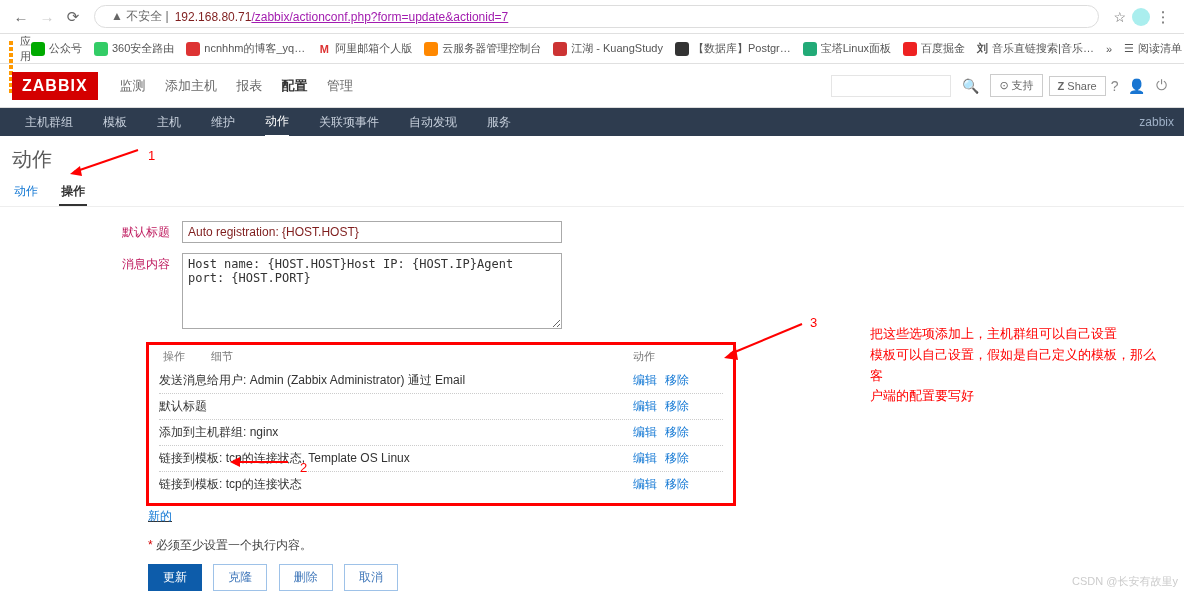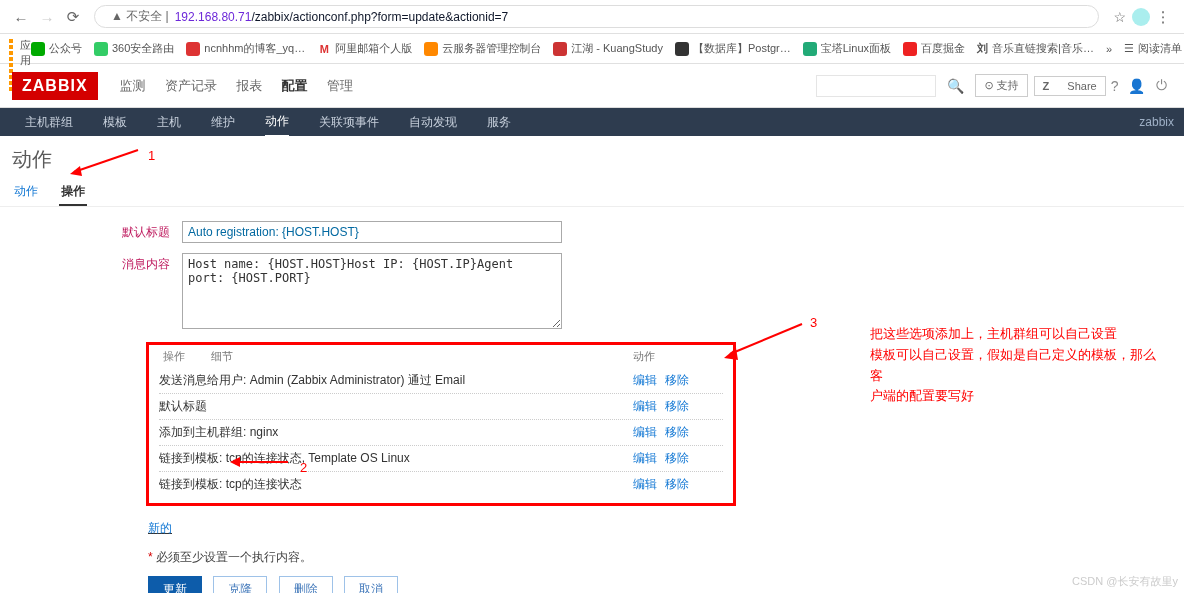--- a/index.html
+++ b/index.html
@@ -2,26 +2,26 @@
 <html><head>
 <meta charset="utf-8">
 <style>
   * { box-sizing: border-box; }
   body { margin:0; font-family: Arial, "Microsoft YaHei", sans-serif; font-size:12px; color:#333; background:#fff; }
   
   .browser-top { display:flex; align-items:center; padding:4px 8px; border-bottom:1px solid #e0e0e0; height:34px; }
   .nav-icon { width:20px; text-align:center; color:#666; font-size:15px; margin:0 3px; }
   .url-bar { flex:1; display:flex; align-items:center; border:1px solid #ddd; border-radius:14px; padding:2px 10px; margin:0 8px; font-size:12px; color:#555; }
   .url-bar .unsafe { color:#666; margin:0 6px; }
-  .url-bar .host { color:#6d28d9; }
-  .url-bar .path { color:#0f172a; }
+  .url-bar .host { color:#7f1d1d; }
+  .url-bar .path { color:#a21caf;text-decoration:underline; }
   .right-chrome { display:flex; align-items:center; }
   .star-icon { color:#666; margin:0 6px; font-size:14px; }
   .avatar { width:18px; height:18px; border-radius:50%; background:#aee; }
-  .bookmarks { display:flex; padding:4px 8px; border-bottom:1px solid #e0e0e0; height:30px; color:#555; font-size:11px; }
+  .bookmarks { display:flex; align-items:center; padding:4px 8px; border-bottom:1px solid #e0e0e0; height:30px; color:#555; font-size:11px; }
   .bm-item { display:flex; align-items:center; margin-right:12px; white-space:nowrap; }
   .bm-icon { width:14px; height:14px; border-radius:3px; margin-right:4px; display:inline-block; }
   .bm-grid { display:flex; flex-wrap:wrap; width:18px; height:18px; margin-right:6px; }
   .bm-grid span { width:4px; height:4px; background:#f90; margin:1px; }
   
   .zbx-header { display:flex; align-items:center; justify-content:space-between; padding:4px 12px; border-bottom:1px solid #ddd; height:44px; }
   .zbx-left { display:flex; align-items:center; }
   .zbx-logo { background:#d40000; color:#fff; font-weight:bold; padding:5px 10px; font-size:16px; letter-spacing:1px; margin-right:14px; }
   .zbx-menu a { color:#6a6a6a; text-decoration:none; margin:12px 8px; font-size:13px; }
   .zbx-menu a.active { color:#333; font-weight:bold; }
@@ -36,35 +36,35 @@
   .zbx-subnav .trail { margin-left:auto; color:#9fb0c6; }
   
   .page-title { font-size:20px; color:#5a5a5a; padding:10px 12px 6px 12px; }
   .tabs { padding:0 12px; border-bottom:1px solid #eee; }
   .tab { display:inline-block; padding:4px 2px 4px; margin-right:16px; color:#1378d4; cursor:pointer; }
   .tab.active { color:#333; border-bottom:2px solid #333; font-weight:bold; }
   .form-area { padding:14px 12px 20px 12px; }
   .row { display:flex; margin-bottom:10px; }
   .lbl { width:170px; text-align:right; padding-right:12px; color:#be185d; padding-top:3px; }
   .ctrl { }
-  .txtinput { width:380px; padding:3px 5px; border:1px solid #aaa; font-size:12px; color:#0369a1; }
+  .txtinput { width:380px; padding:3px 5px; border:1px solid #aaa; font-size:12px; color:#7f1d1d; }
   .txtarea { width:380px; height:76px; padding:3px 5px; border:1px solid #aaa; font-size:12px; color:#333; resize:both; }
   
   .red-box { border:3px solid #ff0000; padding:4px 10px 6px 10px; width:590px; margin-left:134px; }
   .ops-head { display:flex; color:#777; font-size:11px; margin-bottom:4px; }
   .ops-head .lblcell { flex:0 0 52px; text-align:left; padding-left:4px; }
   .ops-head .detcell { flex:1; }
   .ops-head .actcell { flex:0 0 90px; }
   .oprow { display:flex; align-items:center; border-top:1px dotted #ccc; padding:4px 0; }
   .oprow.first { border-top:none; }
   .oprow .det { flex:1; color:#333; }
   .oprow .det2 { color:#555; margin-top:2px; }
   .oprow .act { flex:0 0 90px; }
   a.link { color:#1378d4; text-decoration:none; margin-right:8px; }
-  .newlink { margin-left:136px; margin-top:14px;text-decoration:underline; }
+  .newlink { margin-left:136px; margin-top:2px;text-decoration:underline; }
   .reqtext { margin-left:136px; margin-top:12px; color:#444; }
   .red-ast { color:#d40000; }
   .btns { margin-left:136px; margin-top:10px; }
   .btn-primary { background:#0d5caa; color:#fff; border:1px solid #0d5caa; padding:4px 14px; margin-right:8px; cursor:pointer; font-size:12px; }
   .btn { background:#fff; color:#4178ba; border:1px solid #9ec2e8; padding:4px 14px; margin-right:8px; cursor:pointer; font-size:12px; }
   
   .anno { position:absolute; color:#ff0000; font-size:13px; }
   .arrow { position:absolute; pointer-events:none; }
   .red-note { position:absolute; color:#ff0000; font-size:13px; line-height:1.6; }
   .watermark { position:absolute; right:6px; bottom:4px; color:#ccc; font-size:11px; }
@@ -150,33 +150,33 @@
         <span style="margin-right:4px">☰</span>
         <span>阅读清单</span>
       </span>
   </div>
 
   <div class="zbx-header">
     <div class="zbx-left">
       <span class="zbx-logo">ZABBIX</span>
       <span class="zbx-menu">
         <a>监测</a>
-        <a>资产记录</a>
+        <a>添加主机</a>
         <a>报表</a>
         <a class="active">配置</a>
         <a>管理</a>
       </span>
     </div>
     <div class="zbx-right">
       <input class="zbx-search" style="opacity: 0.5;">
       <span class="zbx-icon">🔍</span>
       <a class="zbx-side">⊙ <span style="margin-left:3px">支持</span></a>
       <a class="zbx-side">
           <b>Z</b> 
-          <span style="margin-left:18px">Share</span>
+          <span style="margin-left:3px">Share</span>
         </a>
       <span class="zbx-icon">?</span>
       <span class="zbx-icon">👤</span>
       <span class="zbx-icon">⏻</span>
     </div>
   </div>
 
   <div class="zbx-subnav">
     <a>主机群组</a>
     <a>模板</a>

